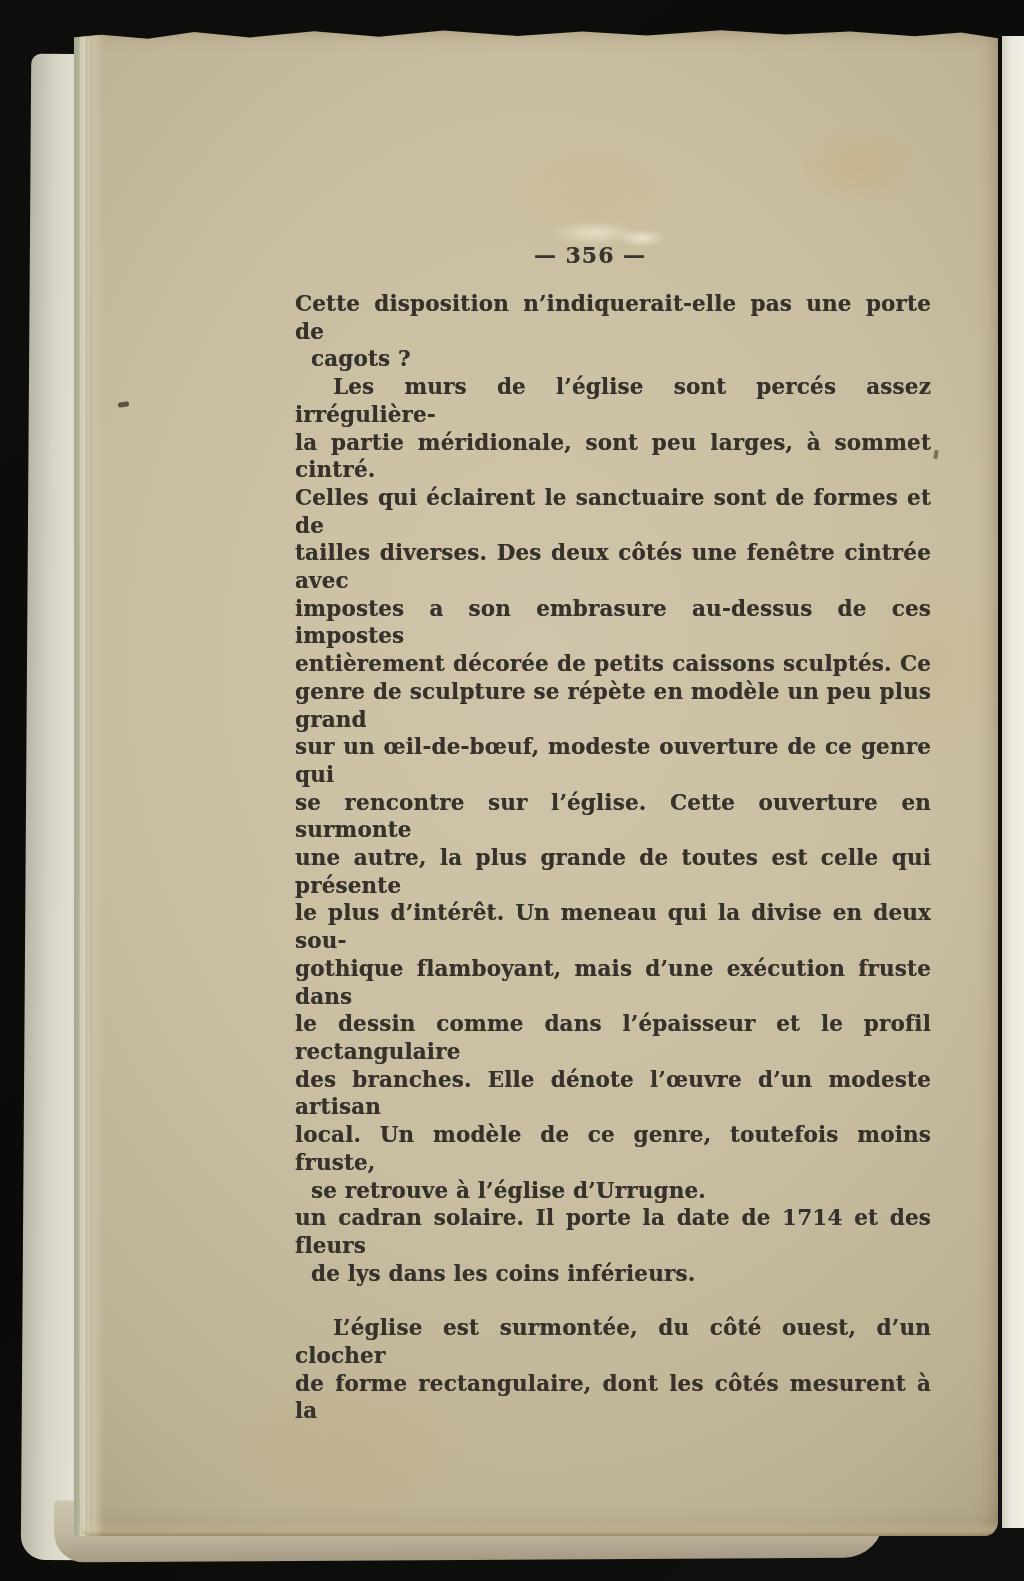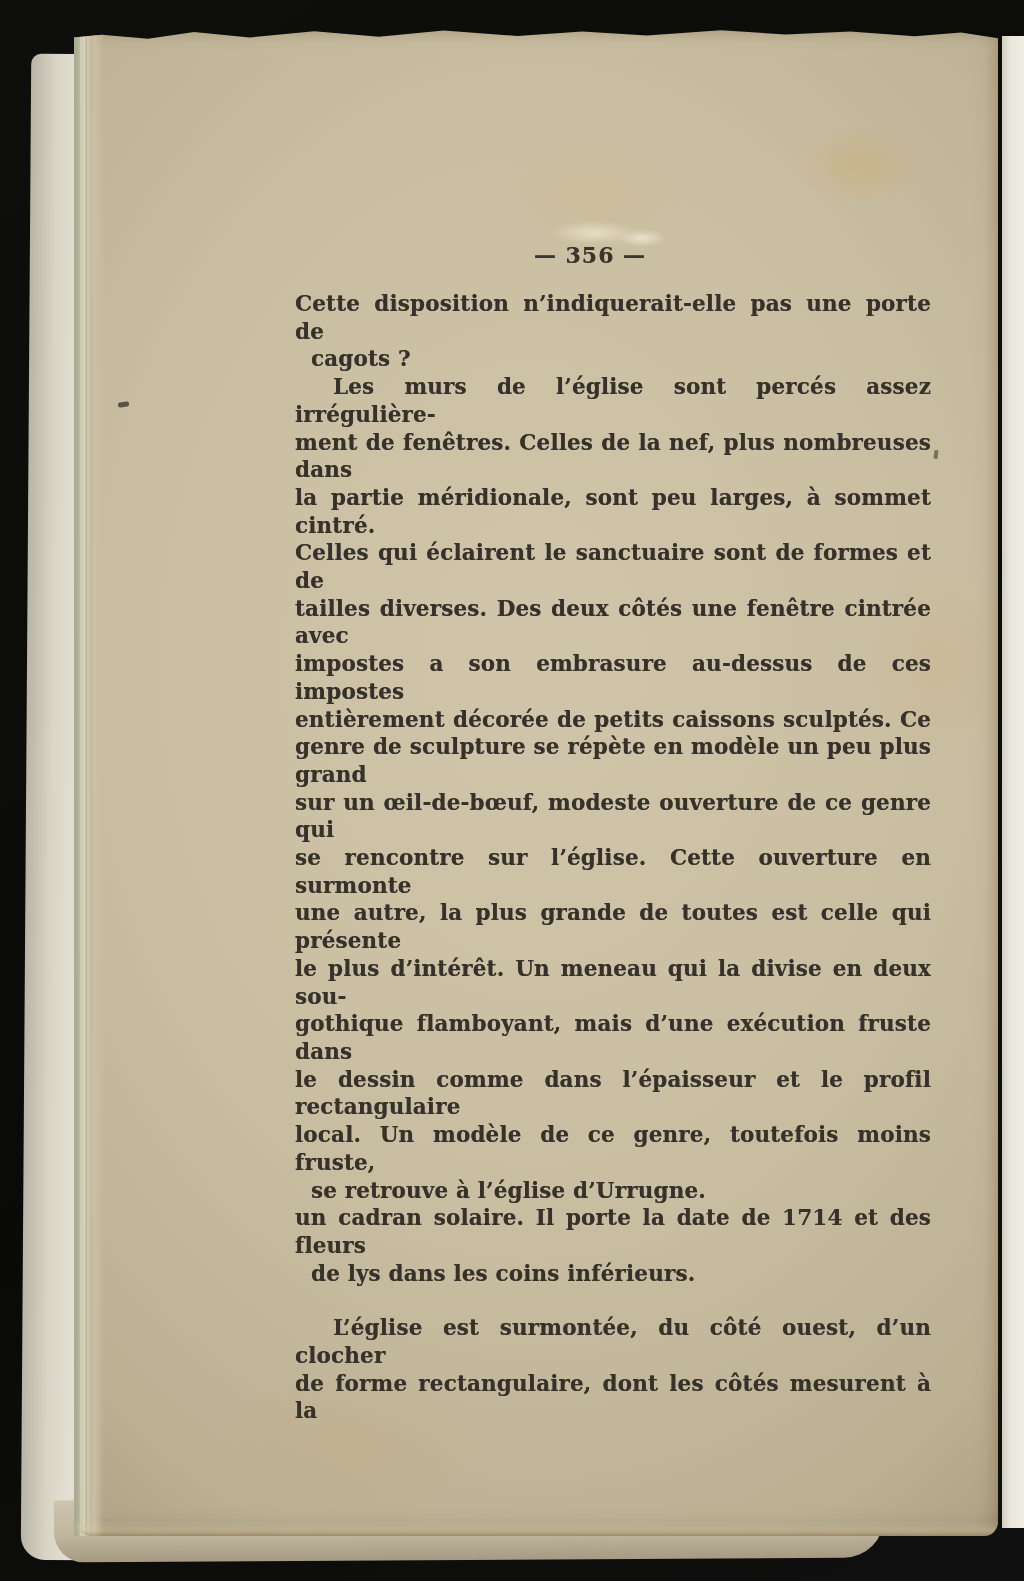--- a/index.html
+++ b/index.html
@@ -174,33 +174,33 @@
 
     <div class="page-number">— 356 —</div>
 
     <div class="text-block">
         <div class="paragraph">
           <div class="line">Cette disposition n’indiquerait-elle pas une porte de</div>
           <div class="line para-end">cagots ?</div>
         </div>
         <div class="paragraph">
           <div class="line indent">Les murs de l’église sont percés assez irrégulière-</div>
-          <div class="line">ment de fenêtres. Celles de la nef, plus nombreuses dans</div>
           <div class="line">la partie méridionale, sont peu larges, à sommet cintré.</div>
           <div class="line">Celles qui éclairent le sanctuaire sont de formes et de</div>
           <div class="line">tailles diverses. Des deux côtés une fenêtre cintrée avec</div>
           <div class="line">impostes a son embrasure au-dessus de ces impostes</div>
           <div class="line">entièrement décorée de petits caissons sculptés. Ce</div>
           <div class="line">genre de sculpture se répète en modèle un peu plus grand</div>
           <div class="line">sur un œil-de-bœuf, modeste ouverture de ce genre qui</div>
           <div class="line">se rencontre sur l’église. Cette ouverture en surmonte</div>
           <div class="line">une autre, la plus grande de toutes est celle qui présente</div>
           <div class="line">le plus d’intérêt. Un meneau qui la divise en deux sou-</div>
           <div class="line">gothique flamboyant, mais d’une exécution fruste dans</div>
           <div class="line">le dessin comme dans l’épaisseur et le profil rectangulaire</div>
+          <div class="line">des branches. Elle dénote l’œuvre d’un modeste artisan</div>
           <div class="line">local. Un modèle de ce genre, toutefois moins fruste,</div>
           <div class="line para-end">se retrouve à l’église d’Urrugne.</div>
         </div>
         <div class="paragraph">
           <div class="line">un cadran solaire. Il porte la date de 1714 et des fleurs</div>
           <div class="line para-end">de lys dans les coins inférieurs.</div>
         </div>
         <div class="paragraph gap-before">
           <div class="line indent">L’église est surmontée, du côté ouest, d’un clocher</div>
           <div class="line">de forme rectangulaire, dont les côtés mesurent à la</div>

